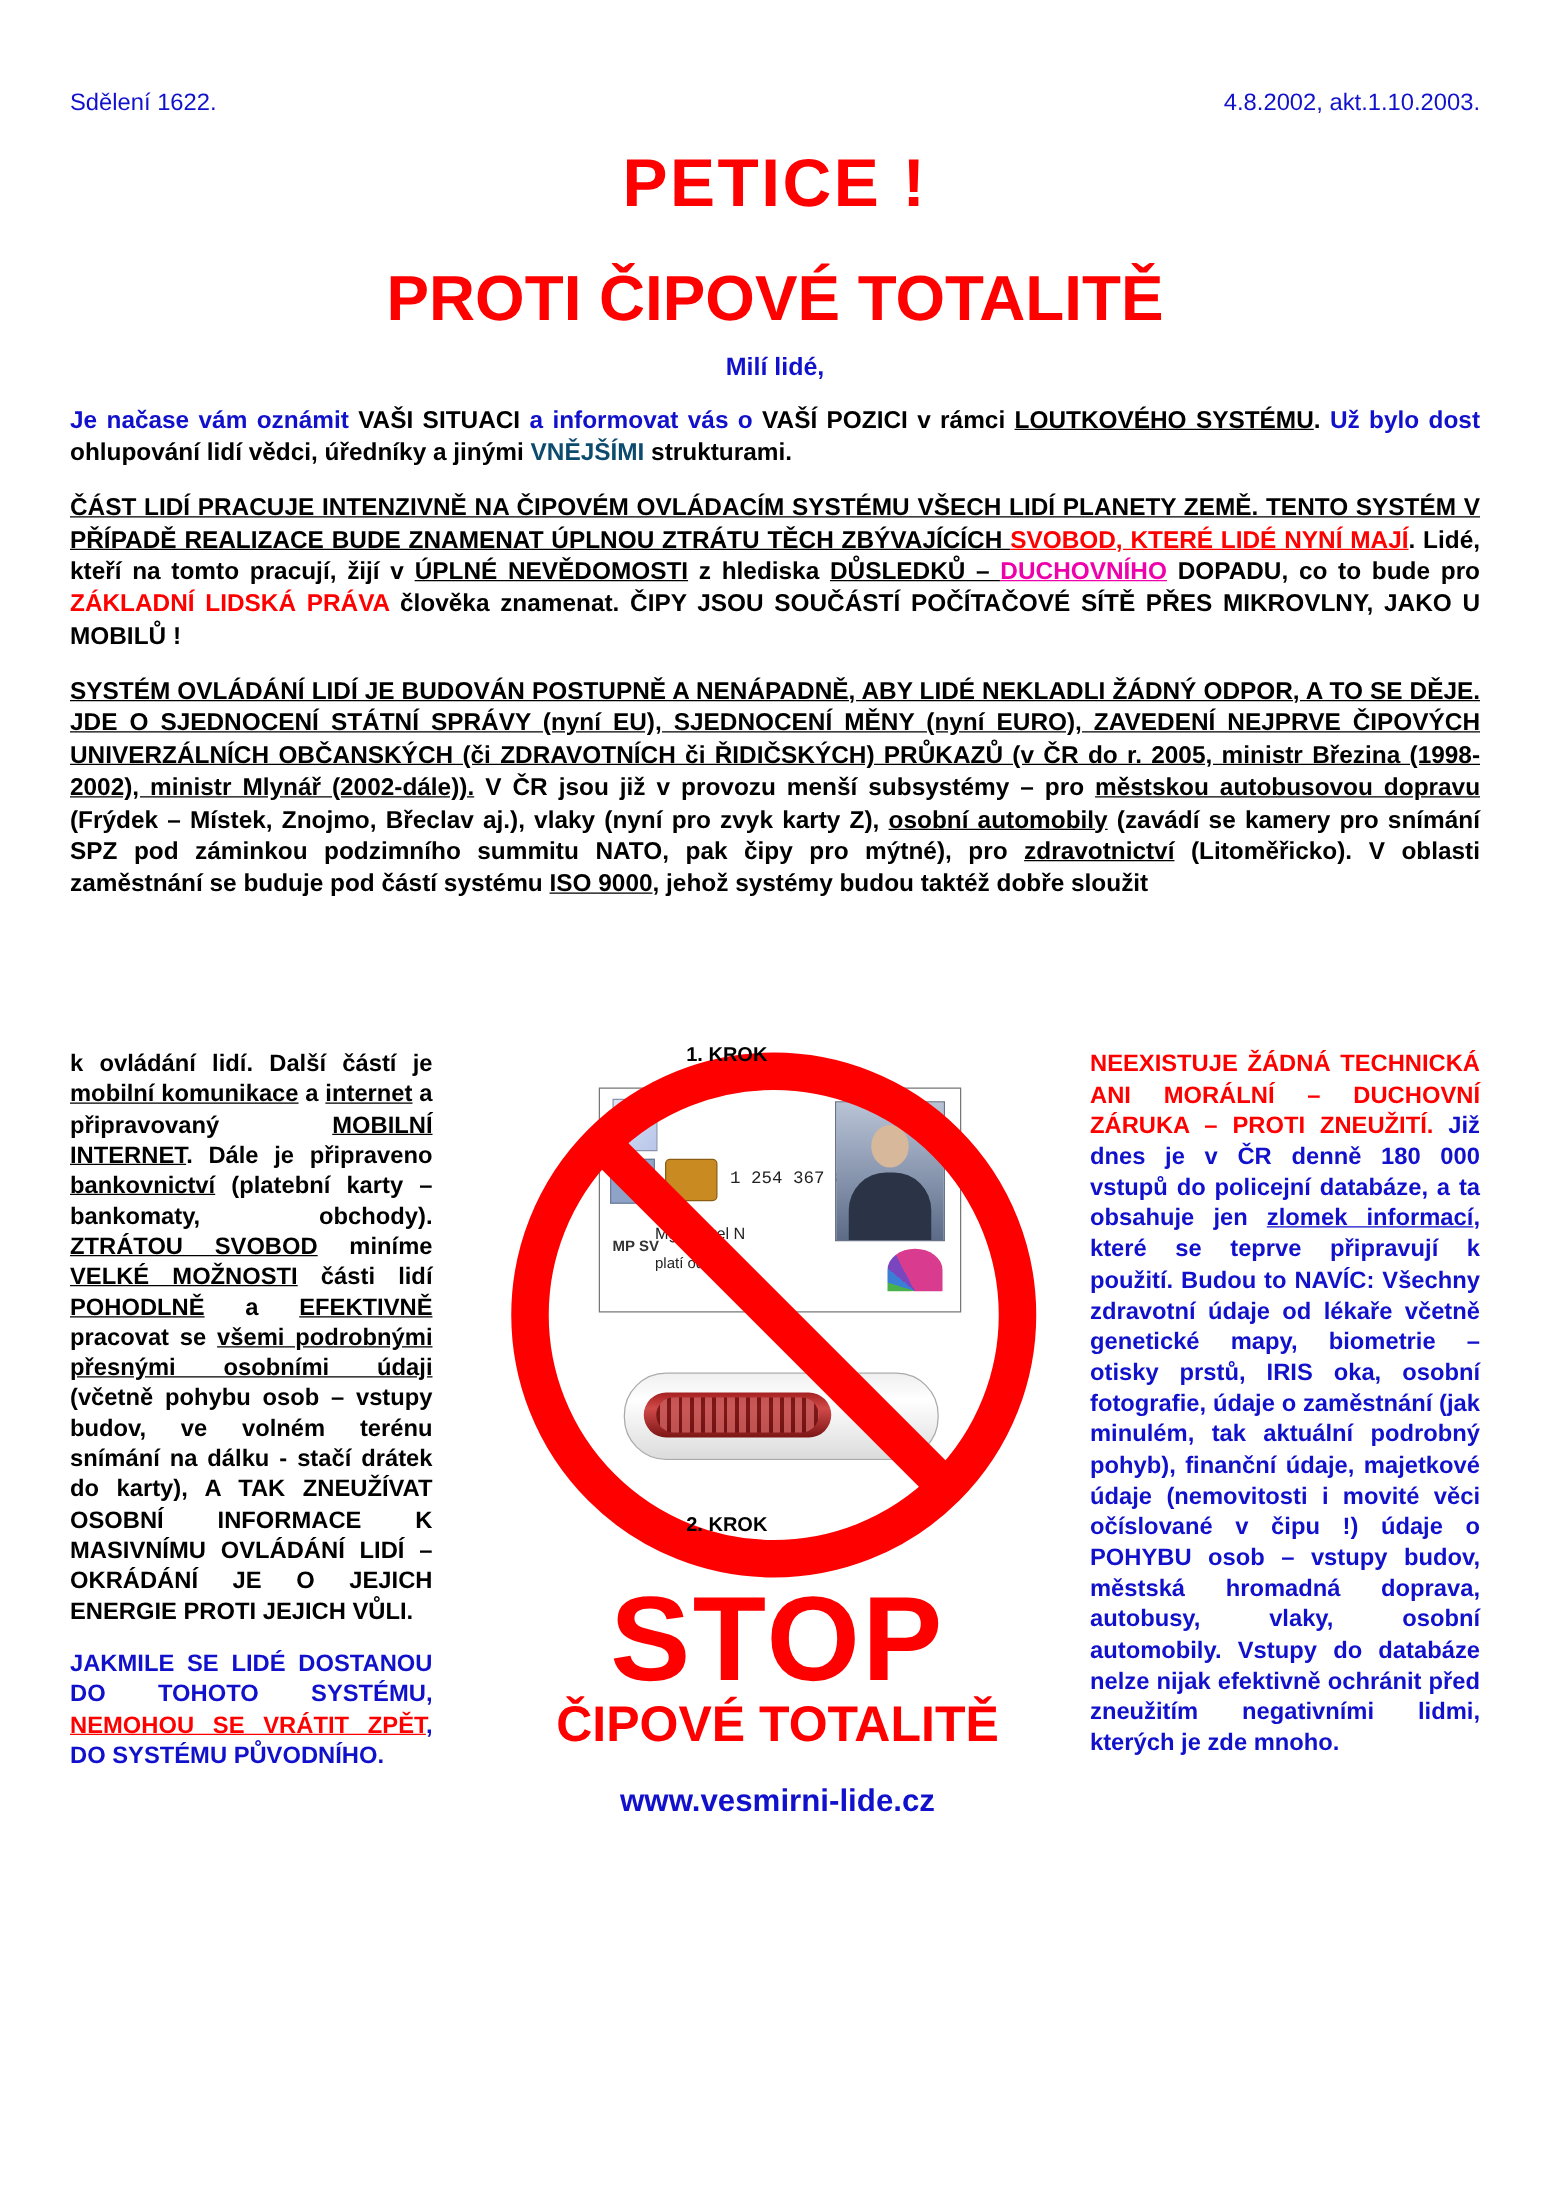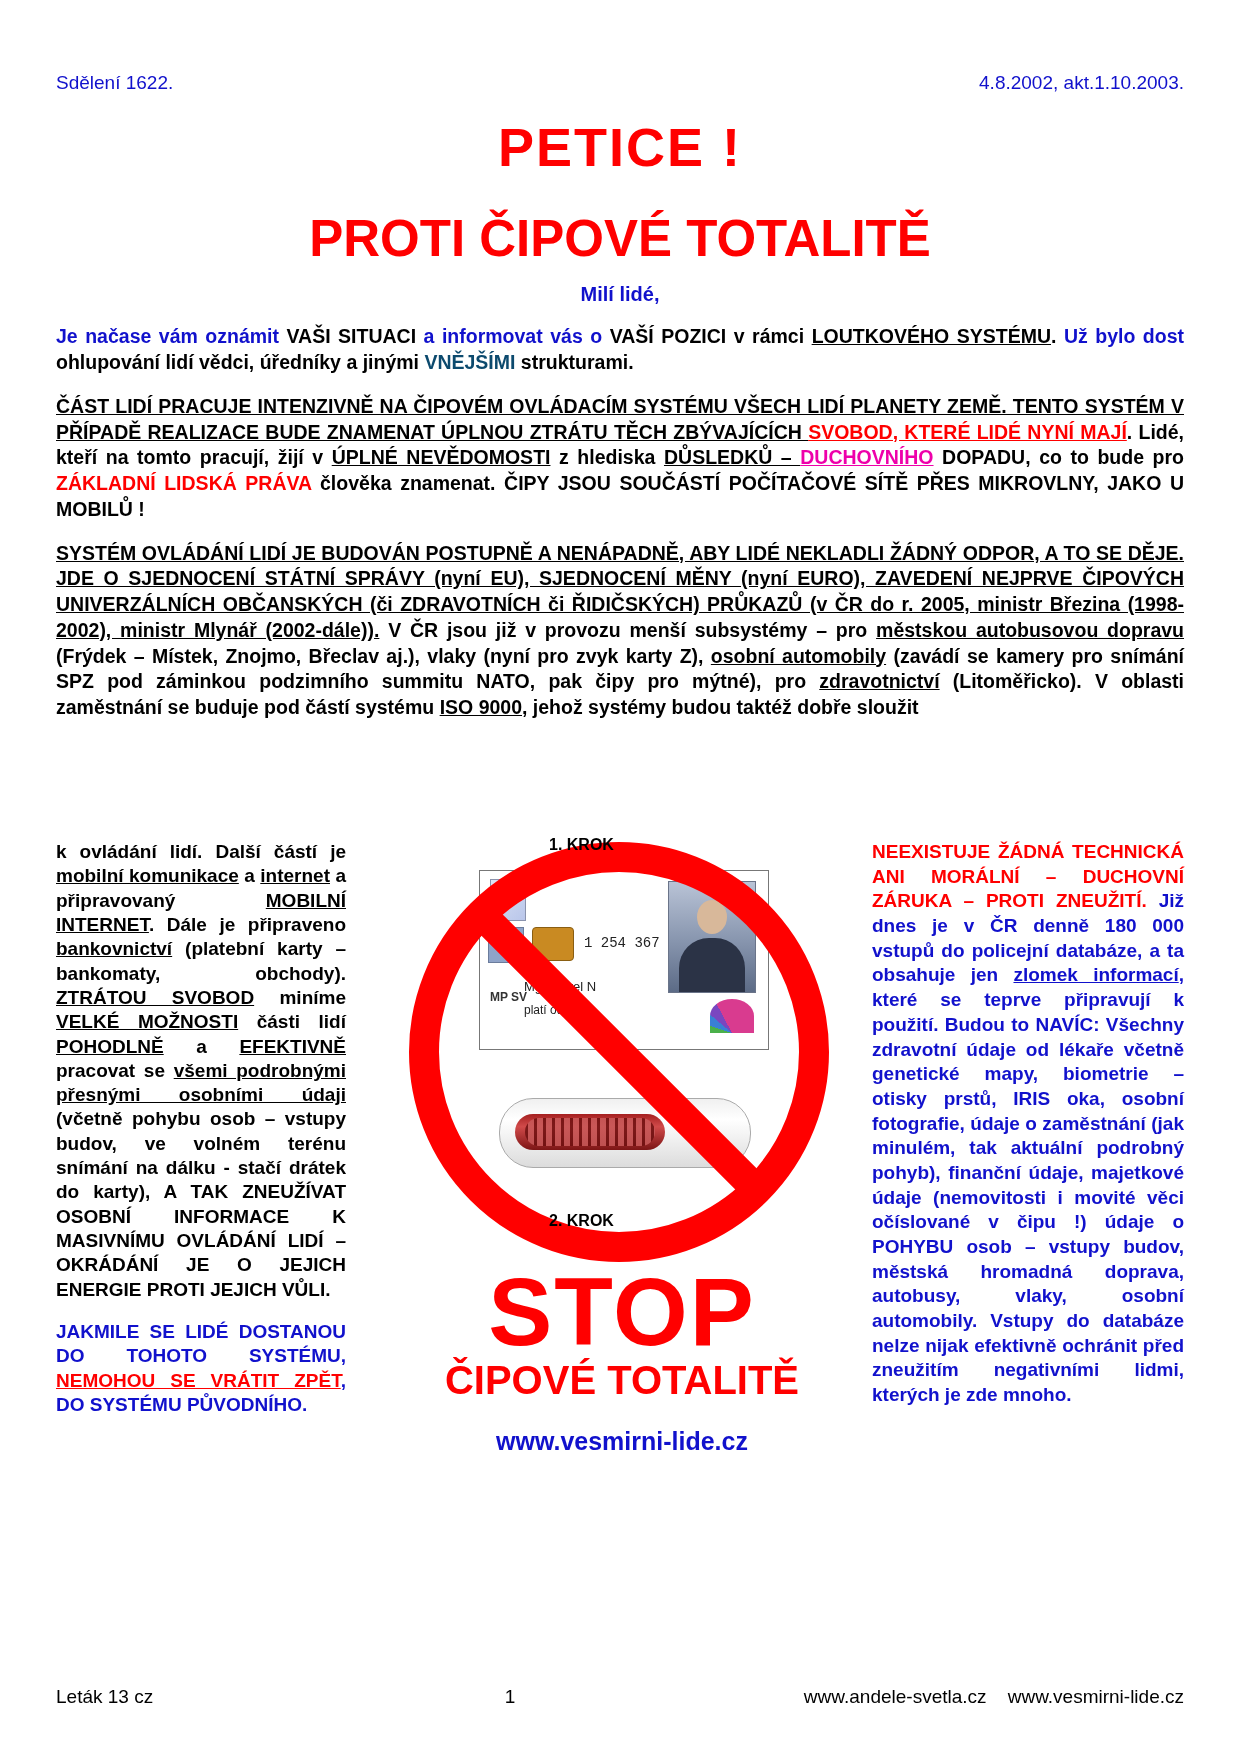--- a/index.html
+++ b/index.html
@@ -428,23 +428,14 @@
     </div>
 
     <div class="col-right">
       <p>
         <span class="red-b">NEEXISTUJE ŽÁDNÁ TECHNICKÁ ANI MORÁLNÍ – DUCHOVNÍ ZÁRUKA – PROTI ZNEUŽITÍ.</span><span> Již dnes je v ČR denně 180 000 vstupů do policejní databáze, a ta obsahuje jen </span><span class="u">zlomek informací</span><span>, které se teprve připravují k použití. Budou to NAVÍC: Všechny zdravotní údaje od lékaře včetně genetické mapy, biometrie – otisky prstů, IRIS oka, osobní fotografie, údaje o zaměstnání (jak minulém, tak aktuální podrobný pohyb), finanční údaje, majetkové údaje (nemovitosti i movité věci očíslované v čipu !) údaje o POHYBU osob – vstupy budov, městská hromadná doprava, autobusy, vlaky, osobní automobily. Vstupy do databáze nelze nijak efektivně ochránit před zneužitím negativními lidmi, kterých je zde mnoho.</span>
       </p>
     </div>
 
   </div>
 
-  <div class="footer">
-    <span class="f-left">Leták  13 cz</span>
-    <span class="f-center">1</span>
-    <span class="f-right">
-      <span>www.andele-svetla.cz</span>
-      &nbsp;&nbsp;
-      <span>www.vesmirni-lide.cz</span>
-    </span>
-  </div>
 
 </div>
 
 </body></html>

